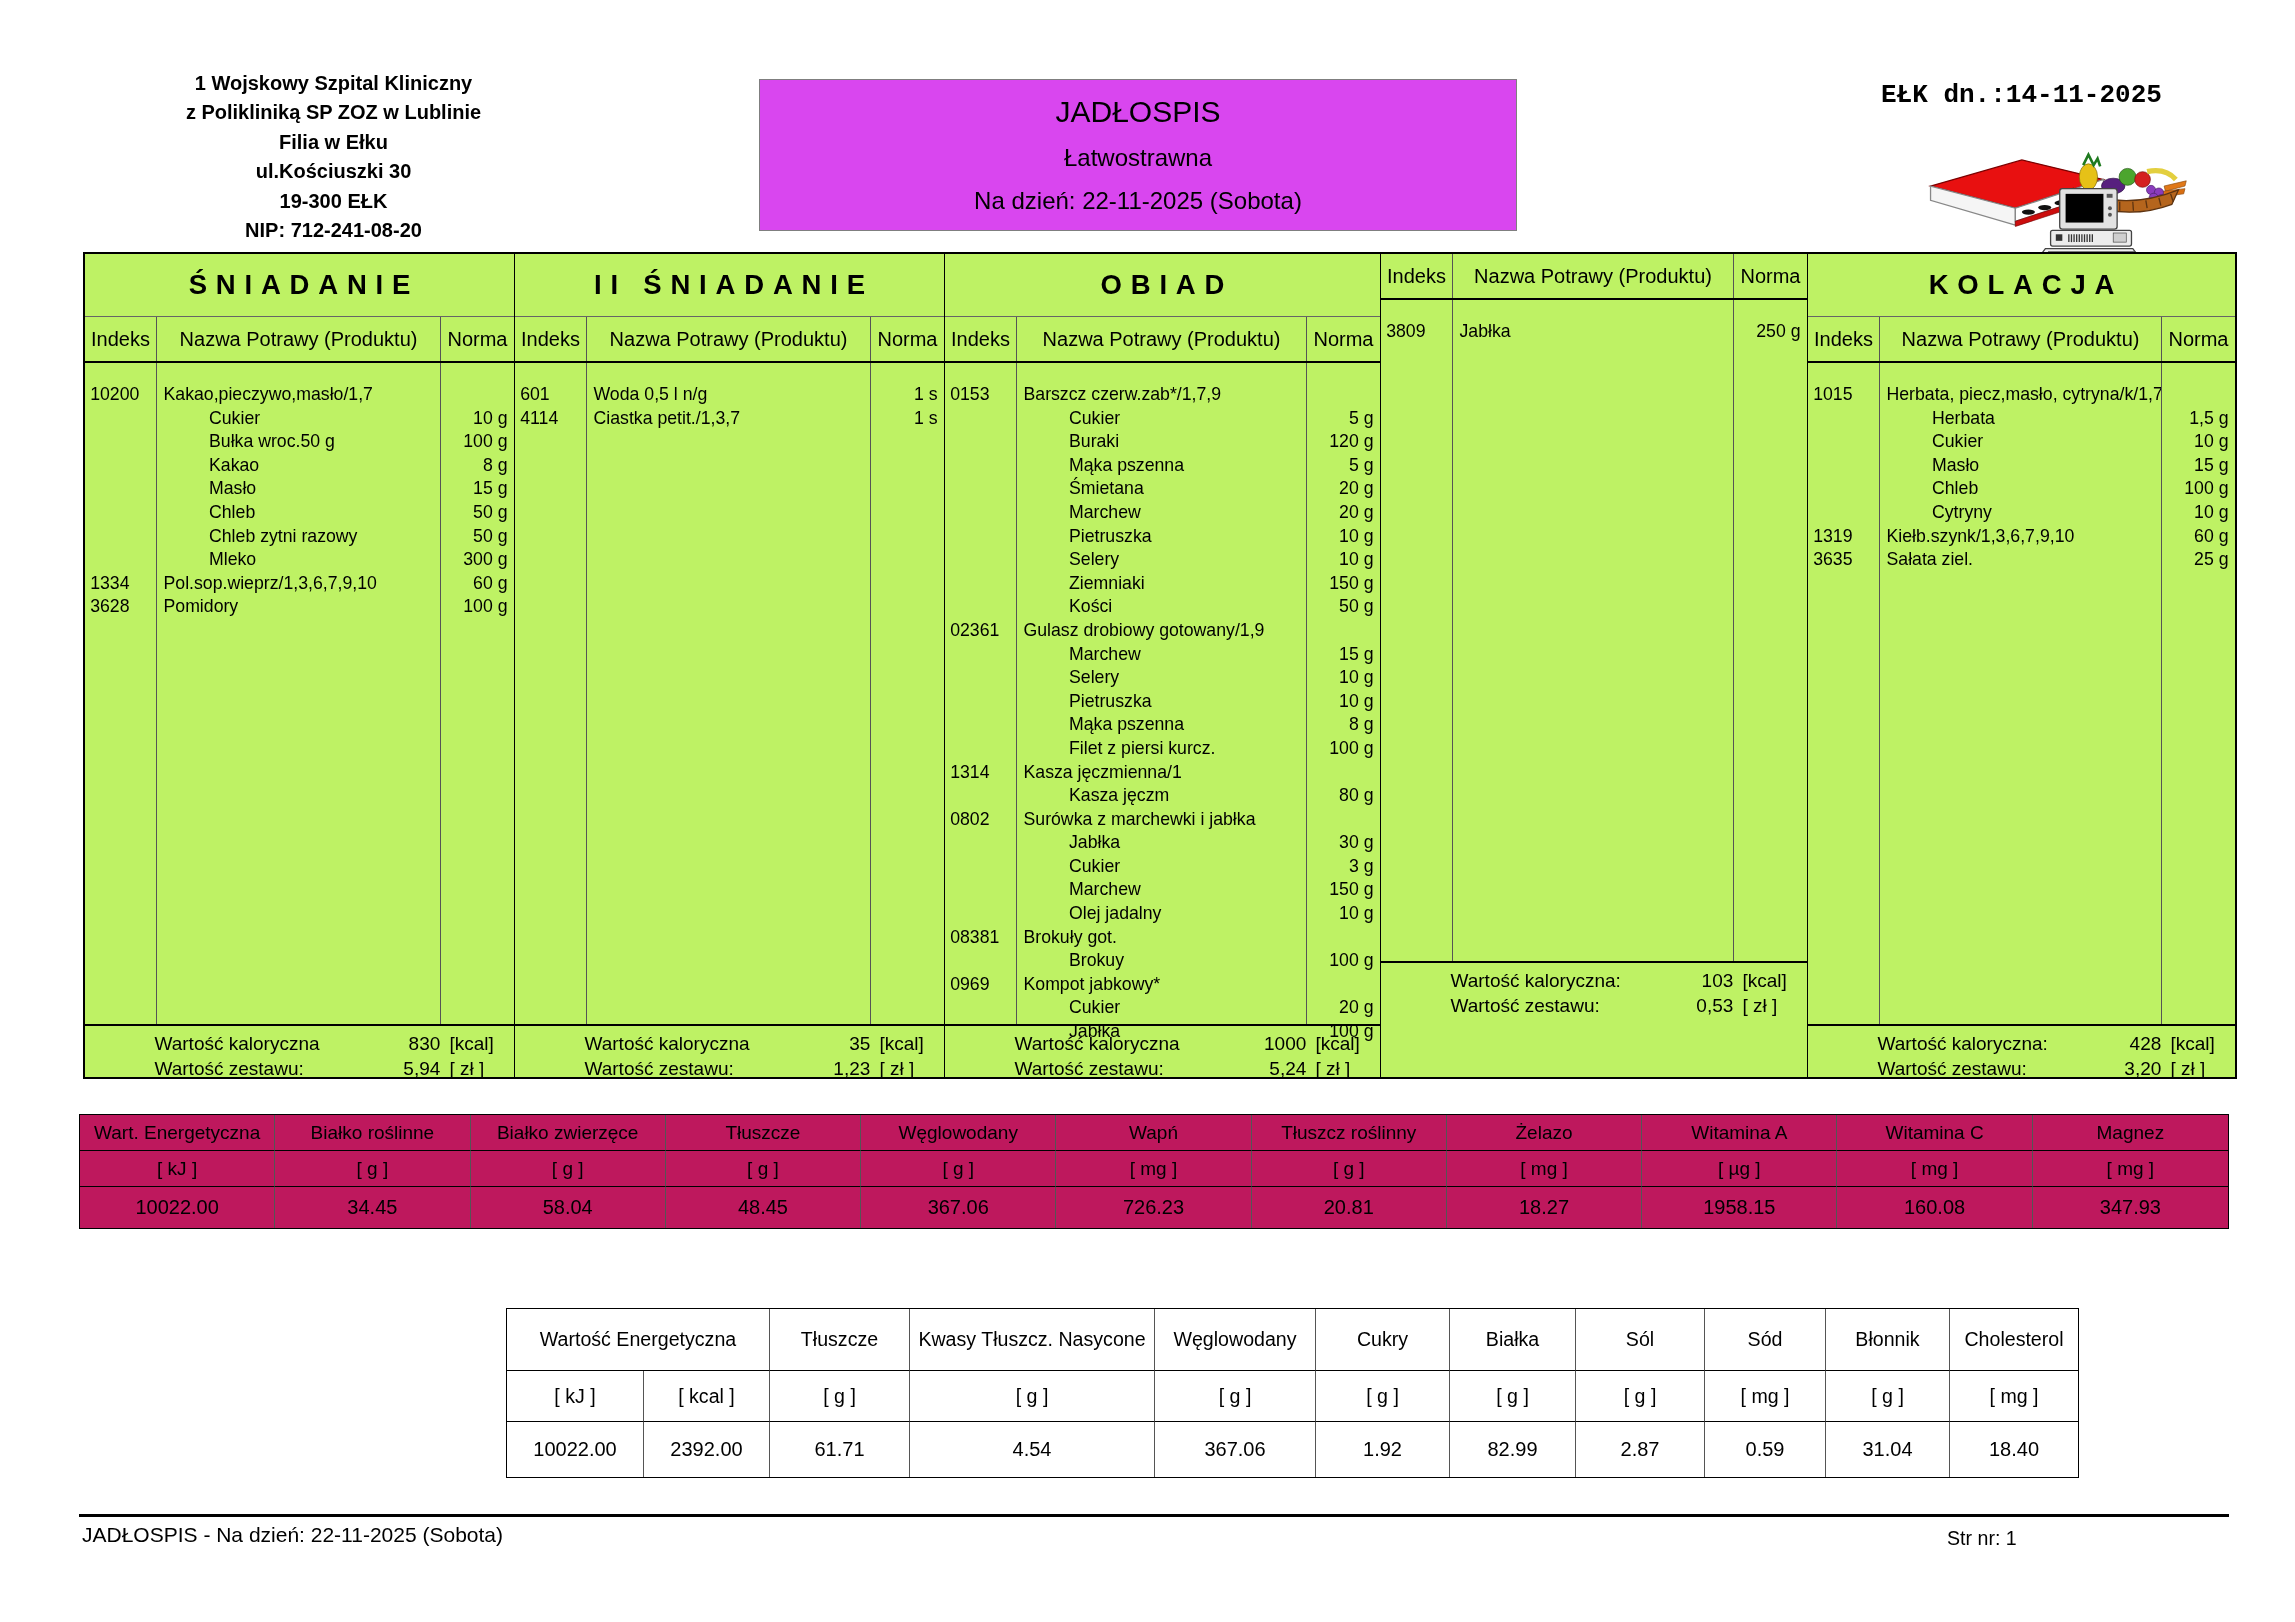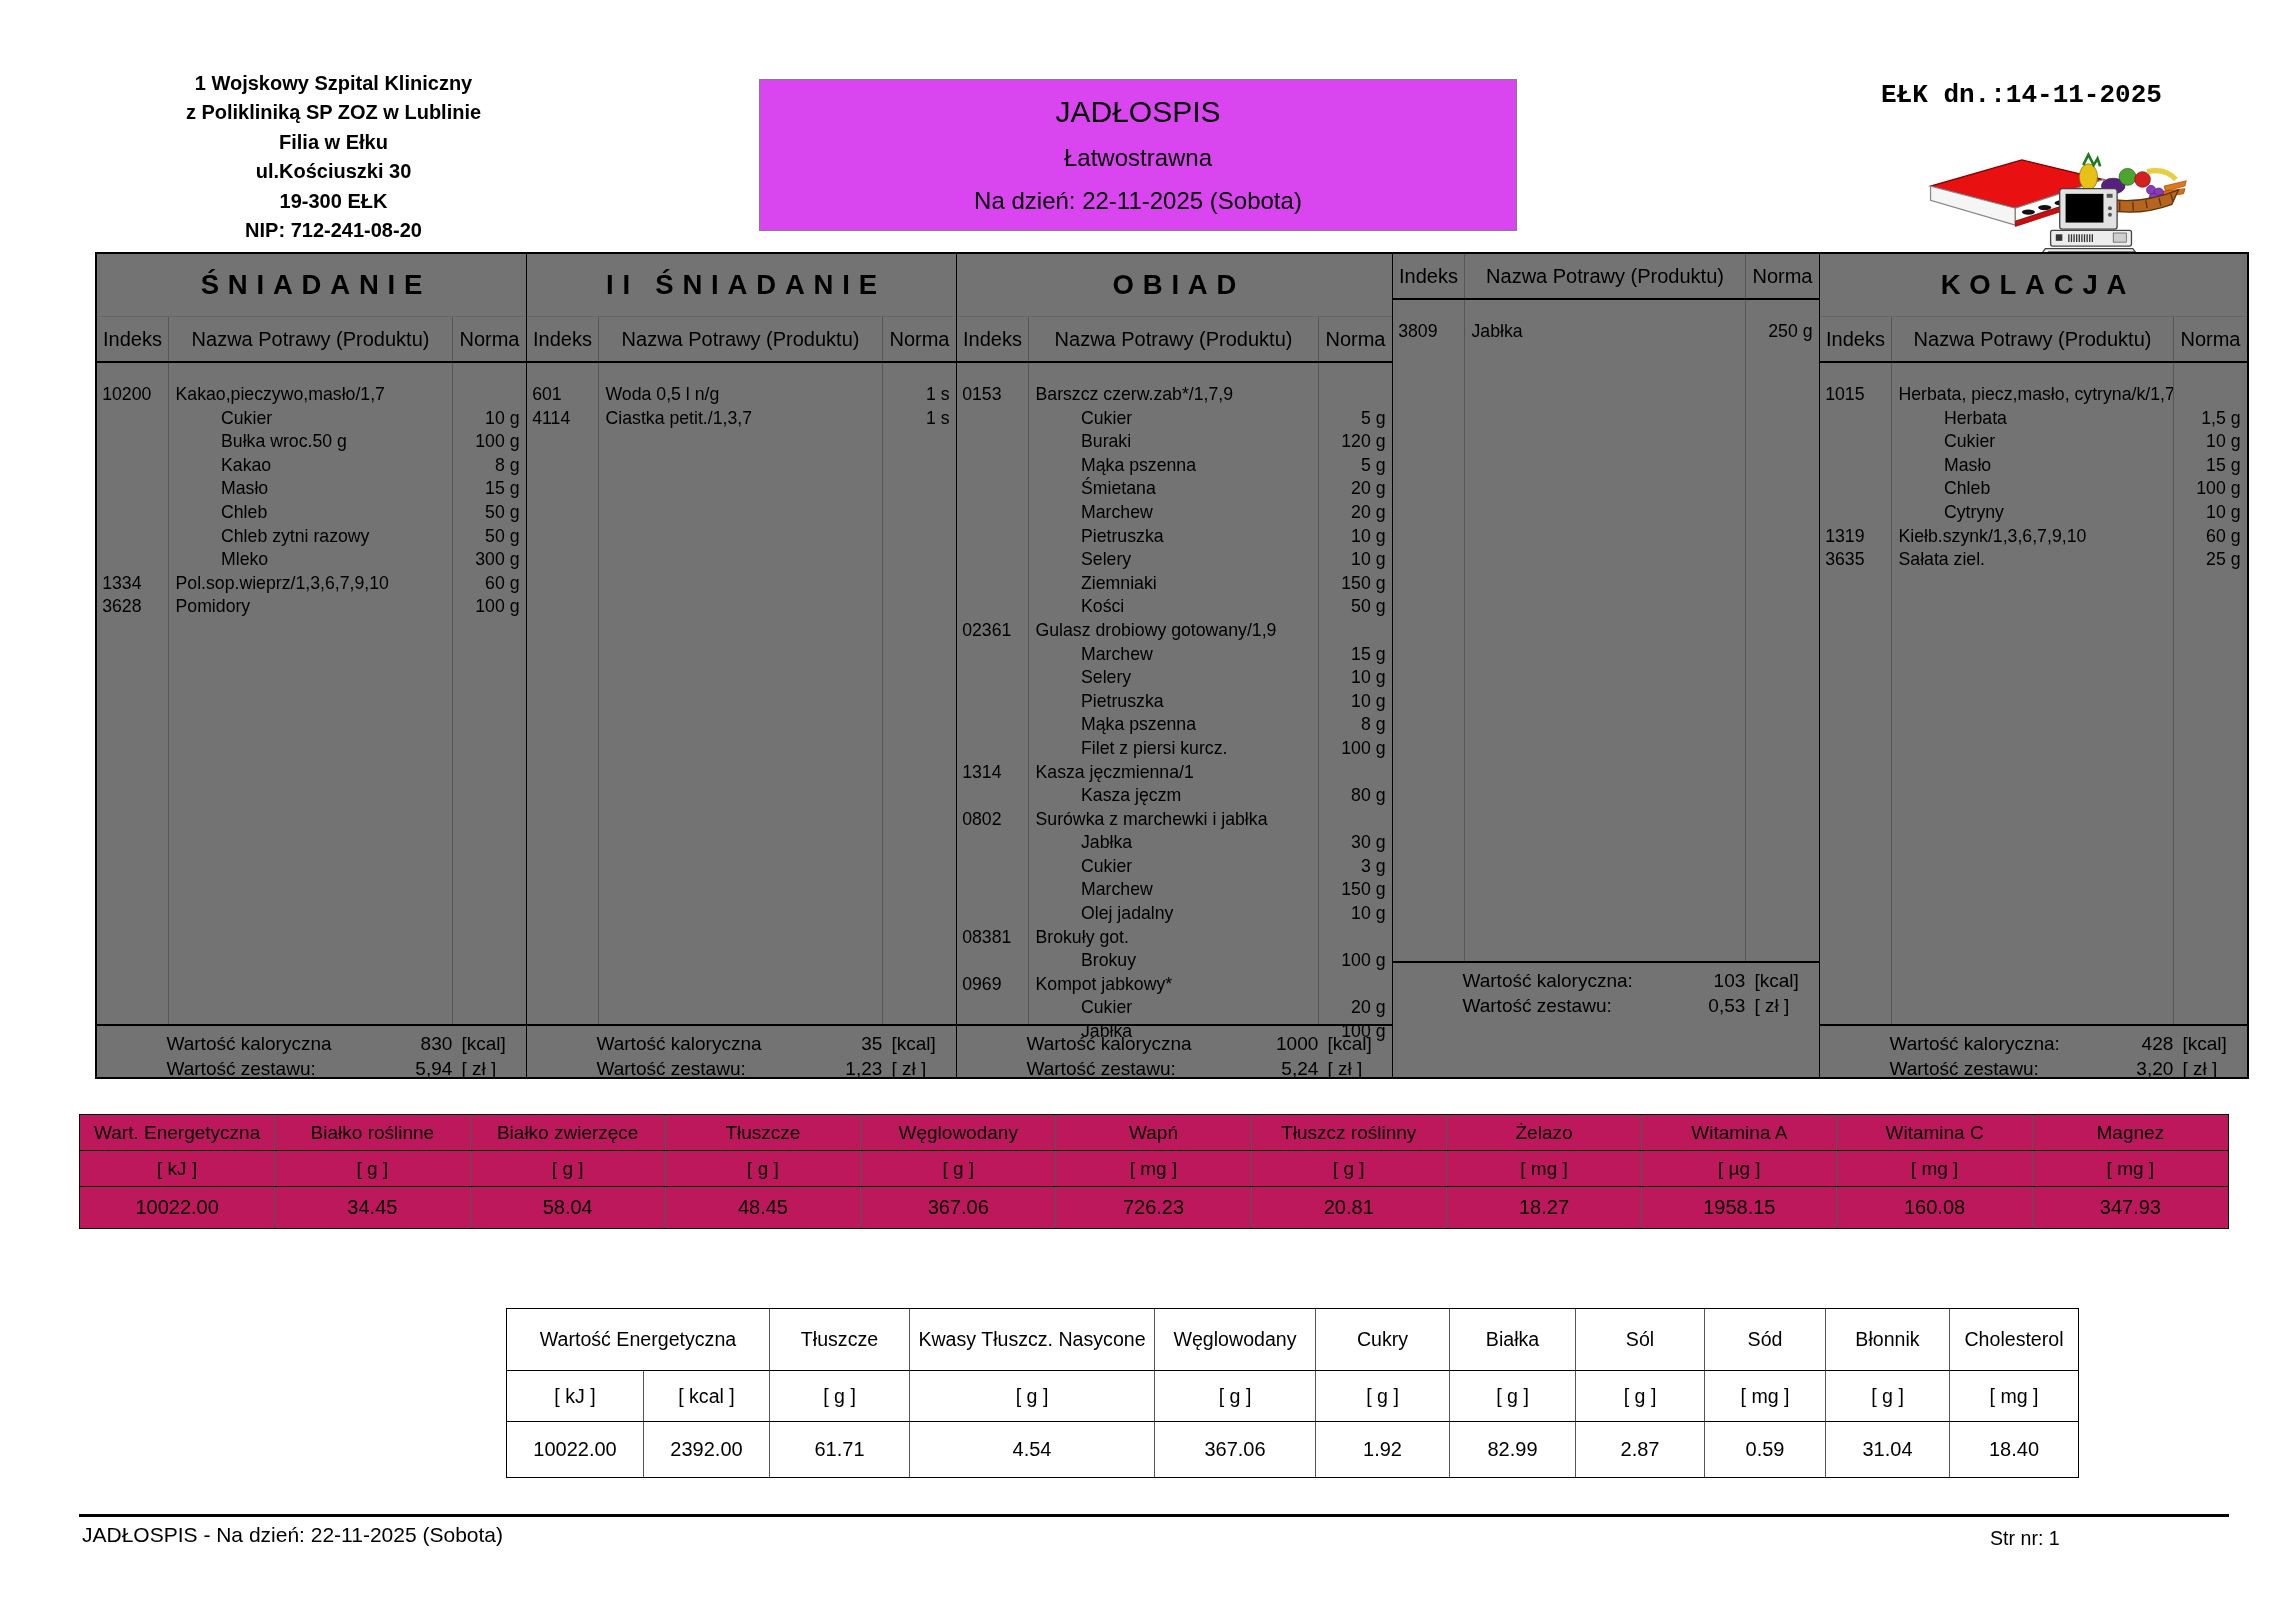--- a/index.html
+++ b/index.html
@@ -15,22 +15,22 @@
     align-items:center;justify-content:space-evenly;background:#d946ef;}
   #tbox .t1{font-size:30px;}
   #tbox .t2{font-size:24px;}
   #tbox .t3{font-size:24px;}
   #stamp{position:absolute;left:1881px;top:80px;
     font-family:"Liberation Mono","DejaVu Sans Mono",monospace;font-weight:700;
     font-size:26px;white-space:nowrap;}
   #logo{position:absolute;left:1917px;top:126px;}
 
   
-  #menu{position:absolute;left:95px;top:252px;display:flex;border:2px solid #000;
-    background:#737373;}
+  #menu{position:absolute;left:83px;top:252px;display:flex;border:2px solid #000;
+    background:#bef264;}
   .section{box-sizing:border-box;}
   .sec-title{height:63px;box-sizing:border-box;border-bottom:0.7px solid #666;
     display:flex;align-items:center;justify-content:center;font-weight:700;
     font-size:27.5px;letter-spacing:.32em;text-indent:.32em;white-space:nowrap;}
   .cols-hdr{display:flex;height:46px;box-sizing:border-box;border-bottom:2.6px solid #000;
     font-size:20px;}
   .ch{display:flex;align-items:center;justify-content:center;box-sizing:border-box;
     white-space:nowrap;overflow:hidden;}
   .ci{width:72px;flex:none;}
   .cn{flex:1;min-width:0;}
@@ -71,21 +71,21 @@
     display:flex;align-items:center;justify-content:center;text-align:center;
     font-size:19.6px;padding:0 5.2px;white-space:nowrap;overflow:hidden;}
   .n2c.lastcol{border-right:none;}
   .r2h{height:62px;}
   .r2u{height:51px;}
   .r2v{height:55px;border-bottom:none;font-size:20px;}
 
   
   #rule{position:absolute;left:79px;top:1514px;width:2150px;height:3.3px;background:#000;}
   #f-left{position:absolute;left:82px;top:1523px;font-size:21px;}
-  #f-right{position:absolute;left:1990px;top:1527px;font-size:19.6px;}
+  #f-right{position:absolute;left:1947px;top:1527px;font-size:19.6px;}
 </style>
 </head>
 <body>
 
 <div id="hosp">
   <div>1 Wojskowy Szpital Kliniczny</div>
   <div>z Polikliniką SP ZOZ w Lublinie</div>
   <div>Filia w Ełku</div>
   <div>ul.Kościuszki 30</div>
   <div>19-300 EŁK</div>

